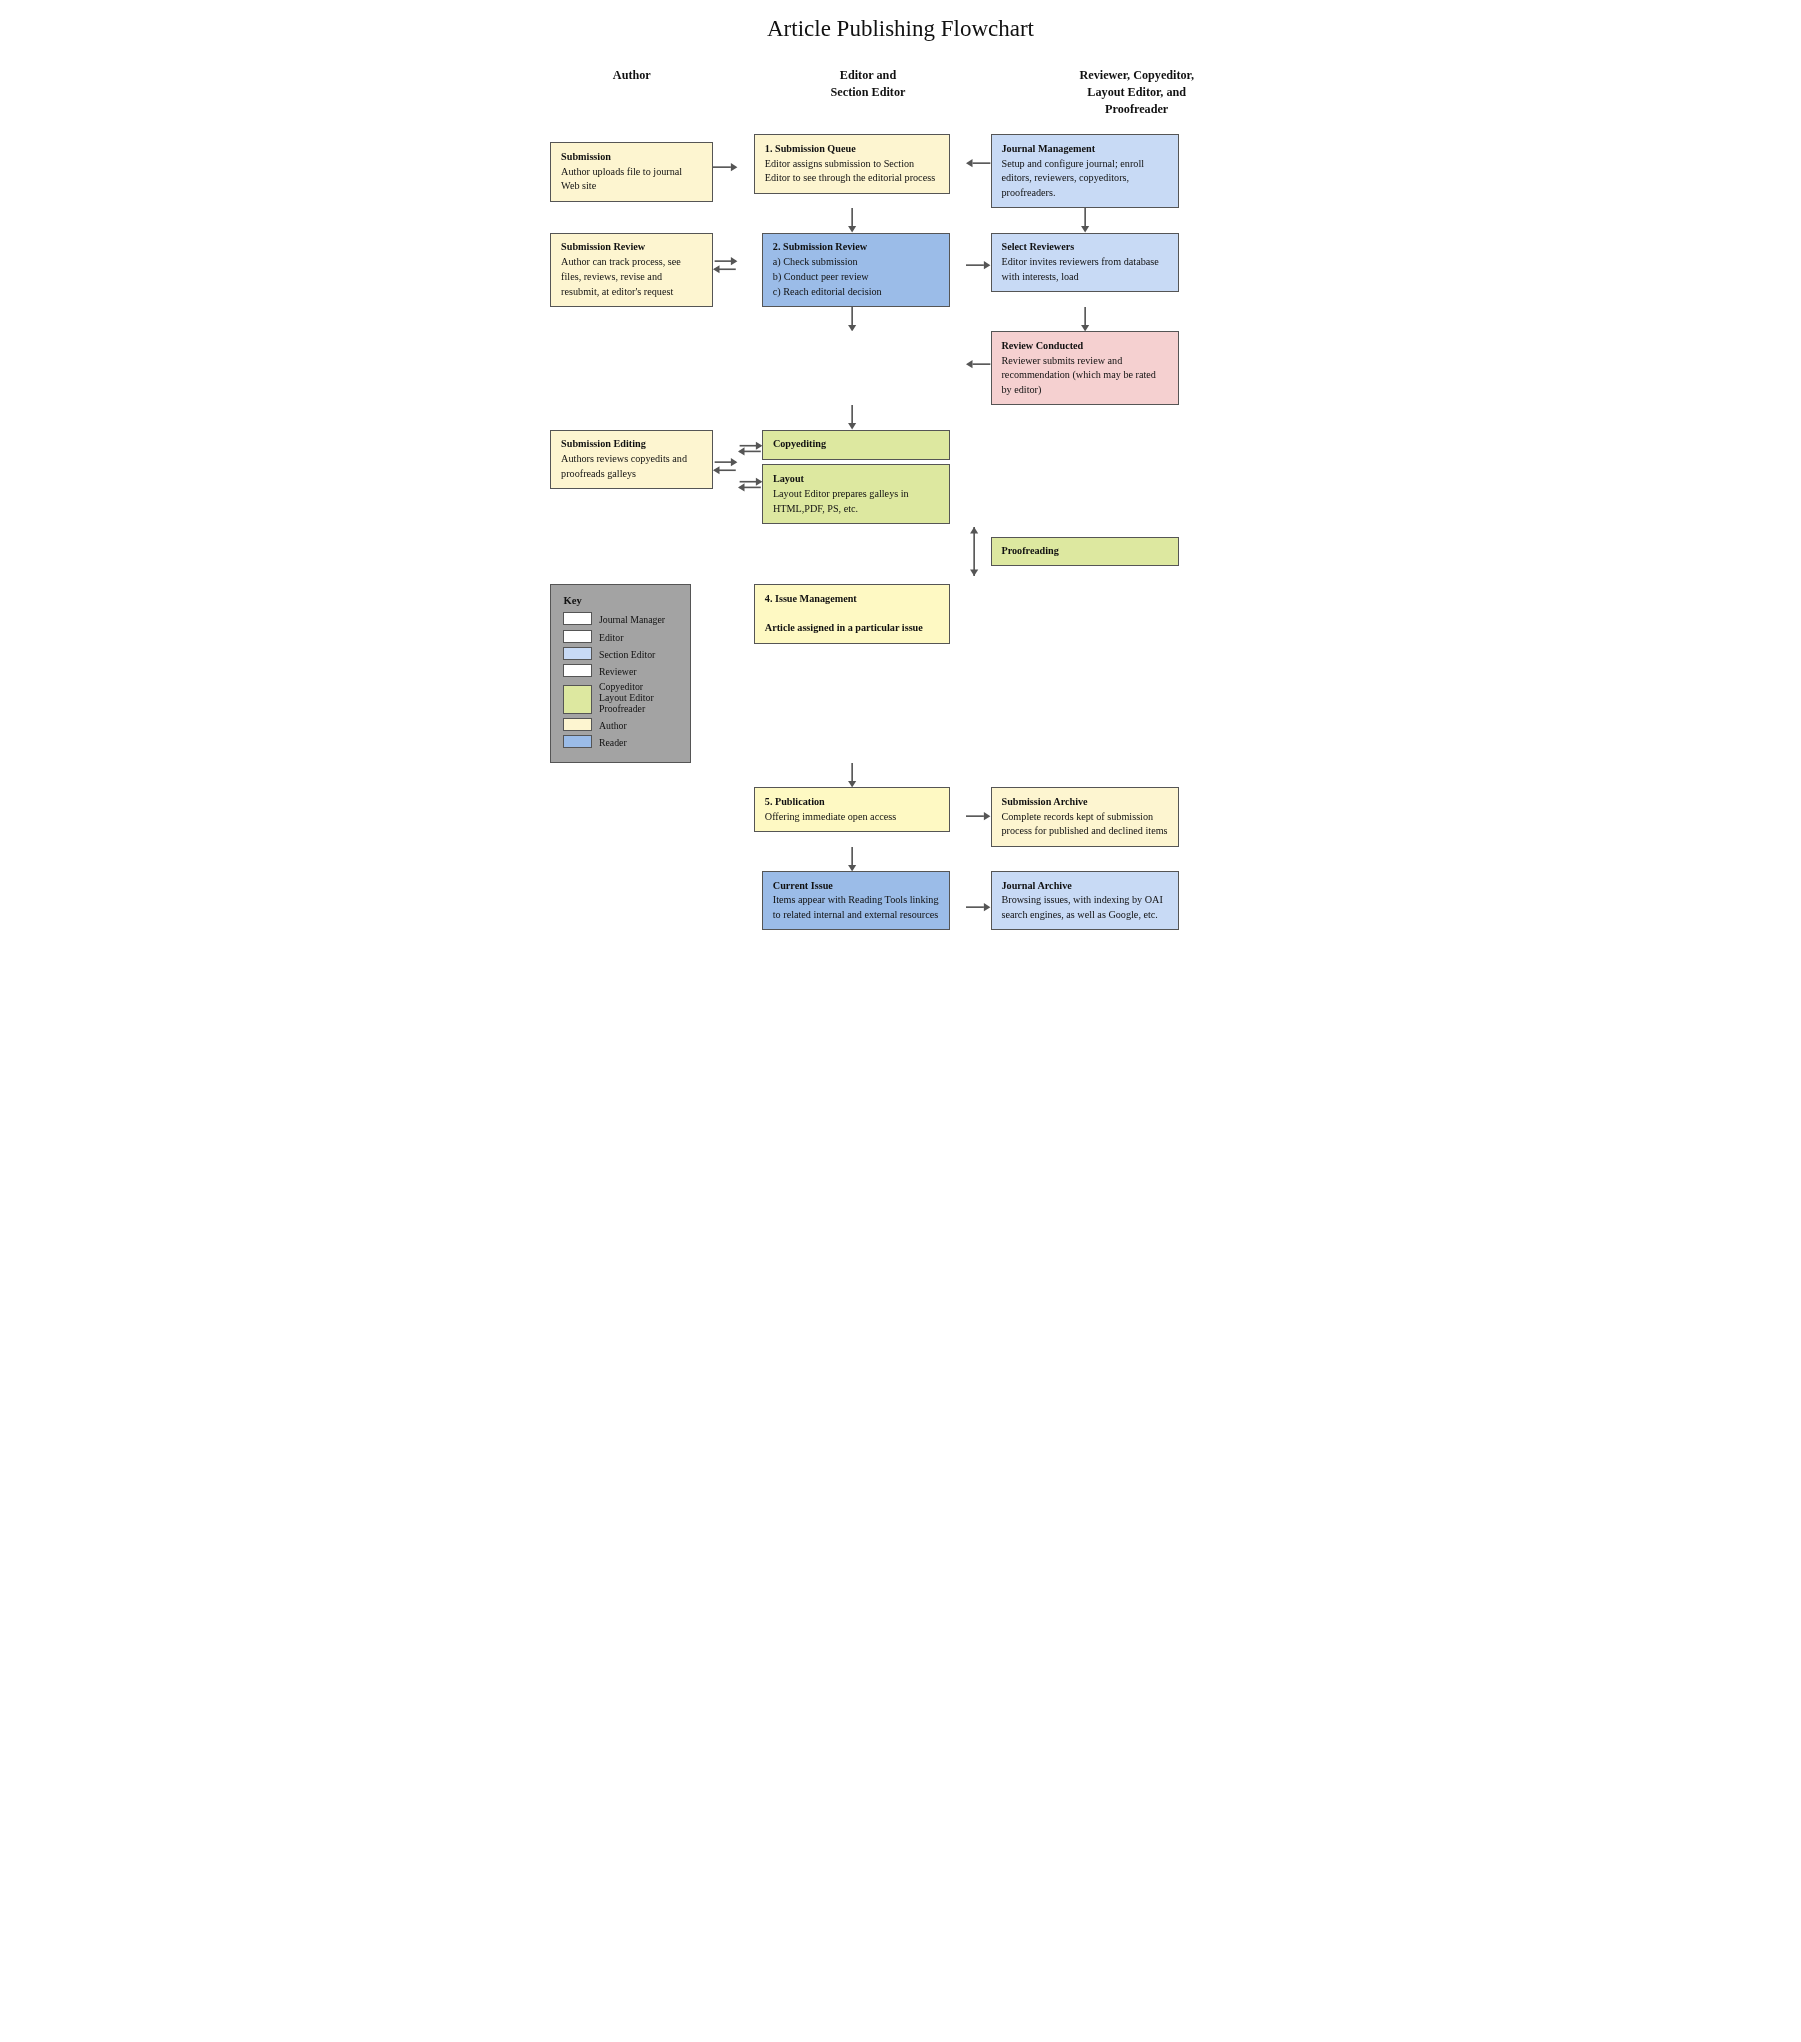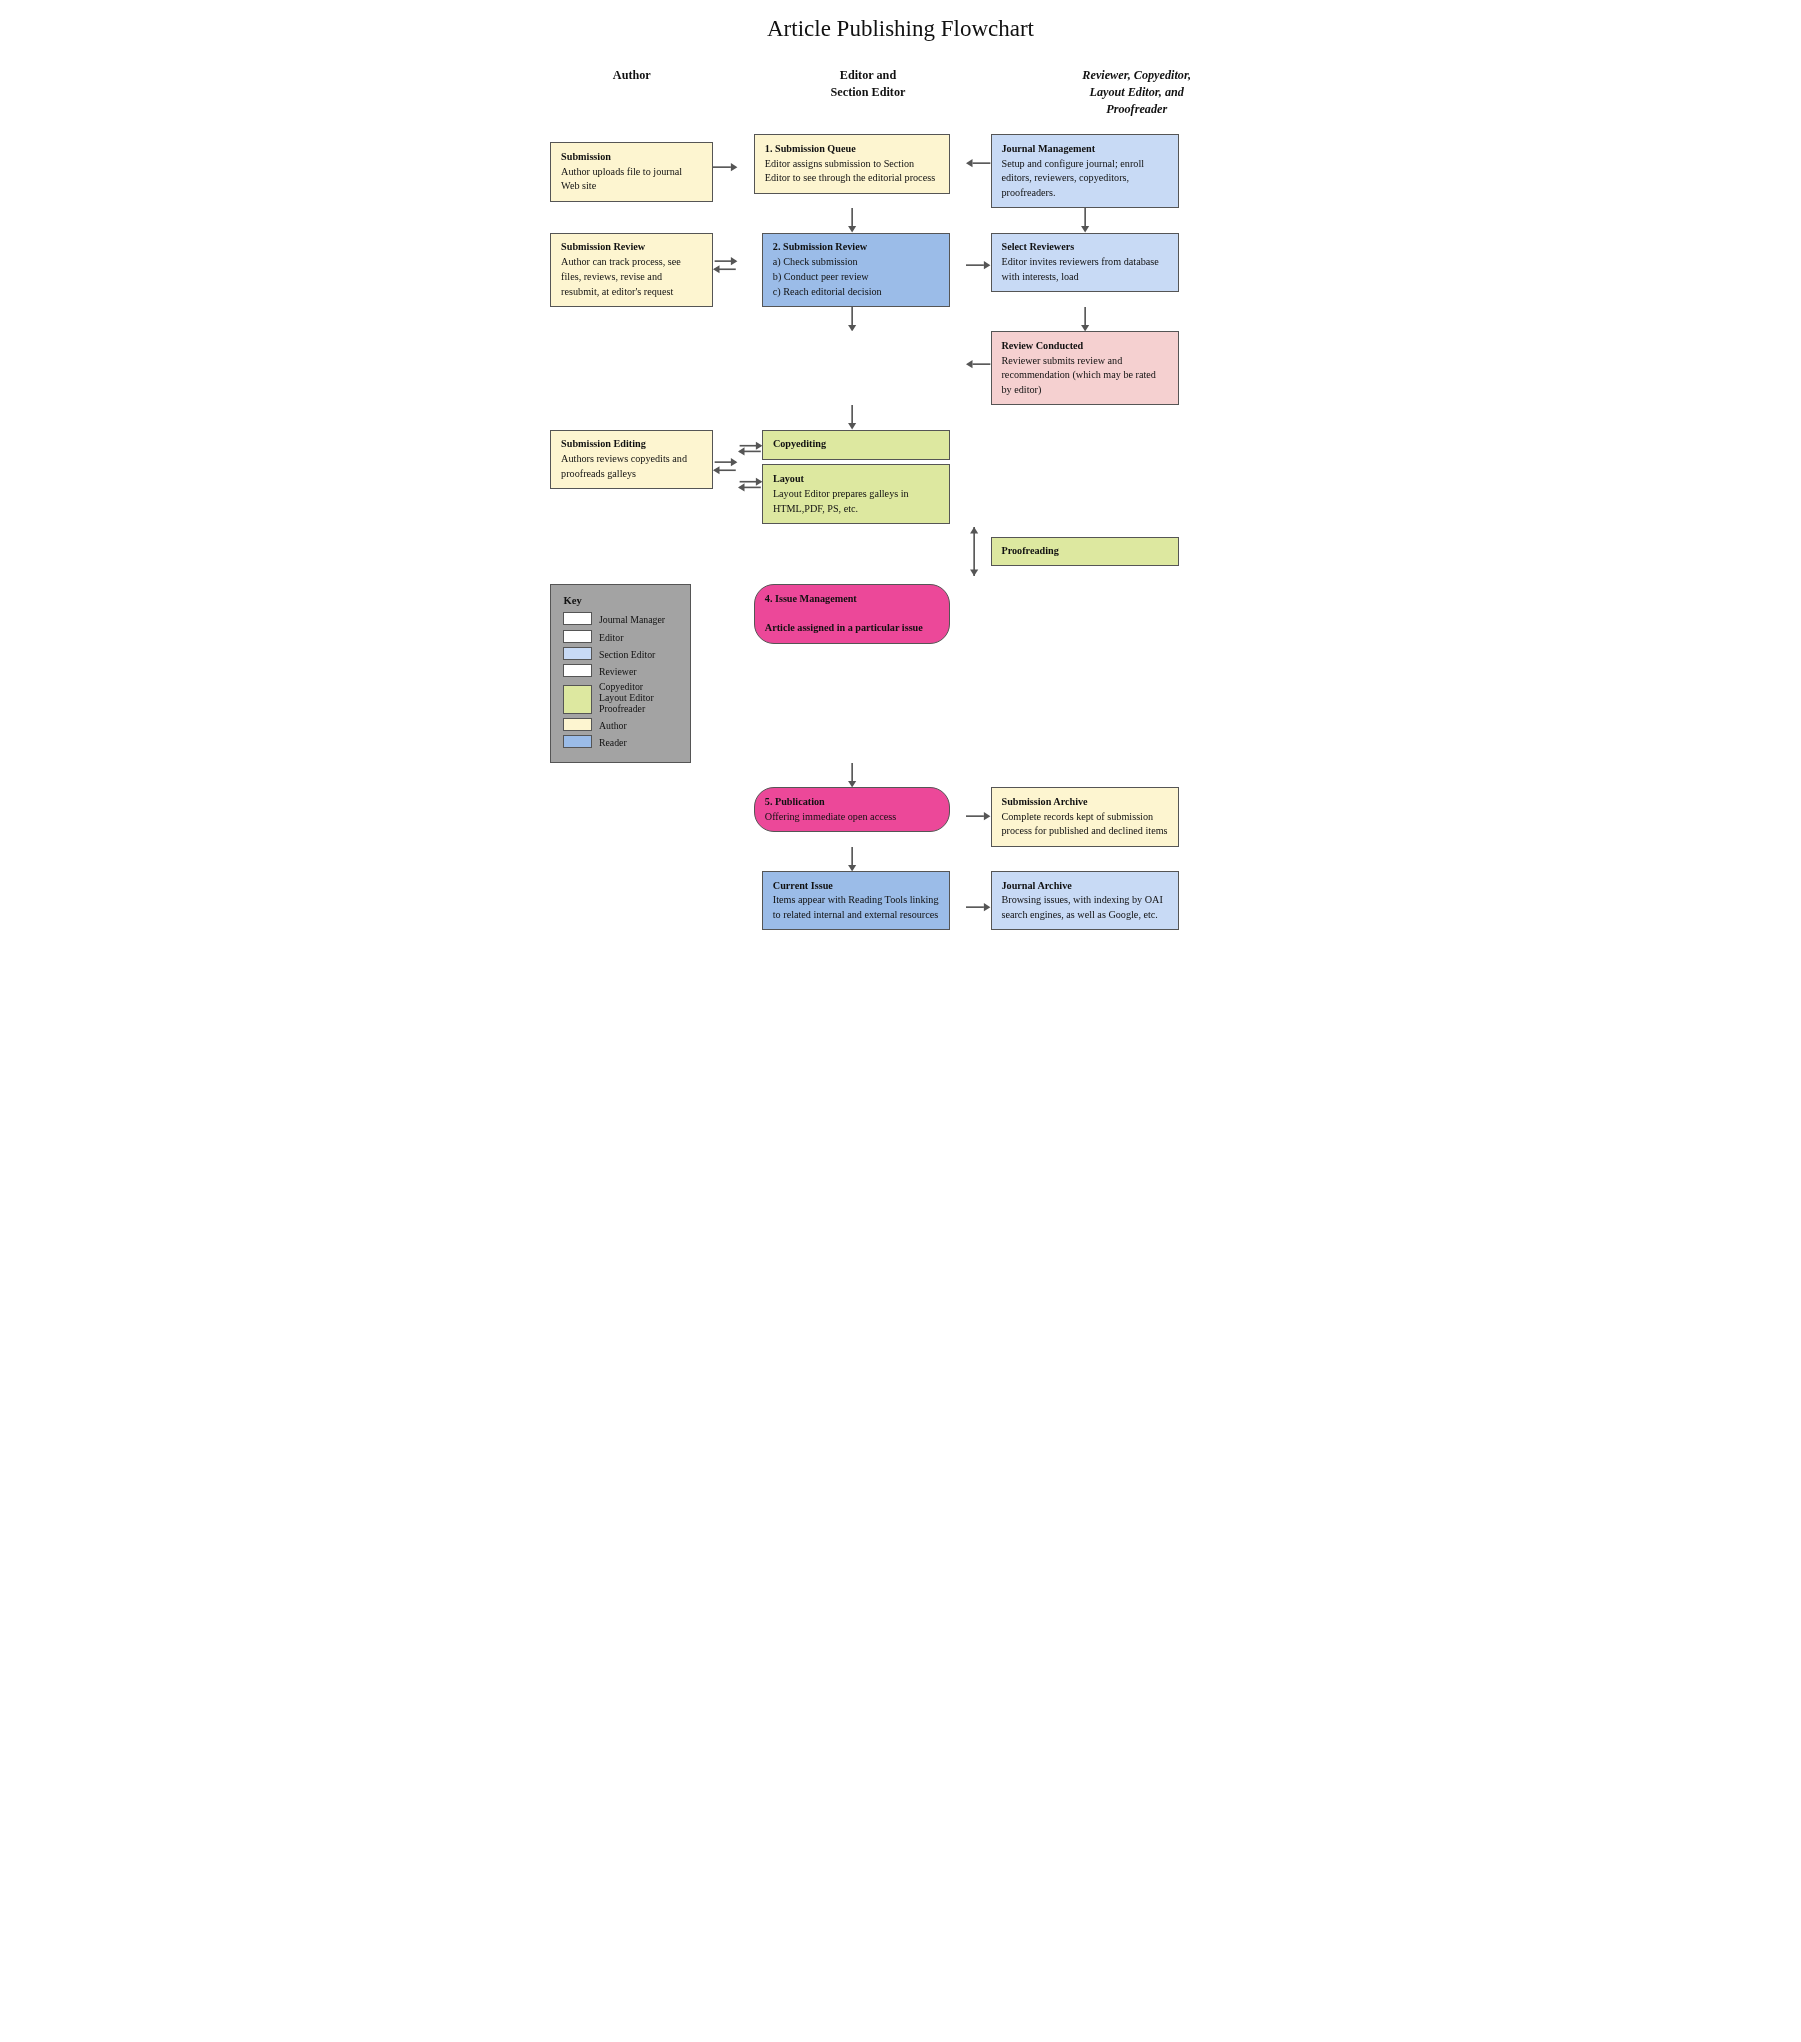--- a/index.html
+++ b/index.html
@@ -24,41 +24,41 @@
       margin-bottom: 16.3px;
     }
     .col-header {
       font-weight: bold;
       font-size: 12.2px;
       text-align: center;
       line-height: 1.4;
     }
     .col-header.author { width: 163px; }
     .col-header.editor { width: 244px; }
-    .col-header.reviewer { width: 228px; font-style: italic; }
+    .col-header.reviewer { width: 228px; }
 
     .flowchart {
       position: relative;
       width: 100%;
     }
 
     
     .box {
       border: 1.2px solid #555;
       padding: 6.5px 9.8px;
       font-size: 10.2px;
       line-height: 1.45;
       position: relative;
     }
     .box-cream { background: #fdf5d0; }
     .box-blue-light { background: #c8daf5; }
     .box-blue-mid { background: #9bbce8; margin-left: 8px; }
     .box-yellow-green { background: #dde8a0; }
     .box-pink { background: #f5d0d0; }
-    .box-white { background: #ec4899; border-radius: 20px; }
+    .box-white { background: #fef9c3; }
 
     .box strong { font-weight: bold; }
 
     
     .row {
       display: flex;
       align-items: flex-start;
       margin-bottom: 0;
       position: relative;
     }

